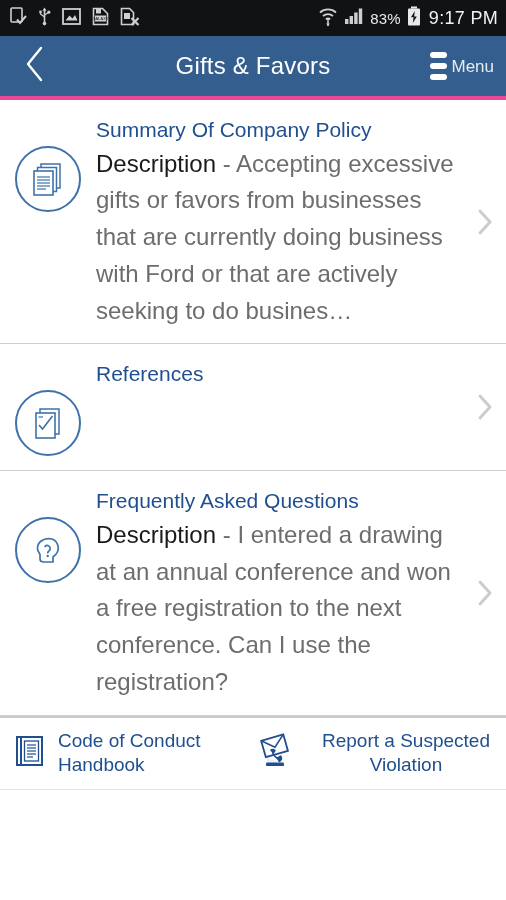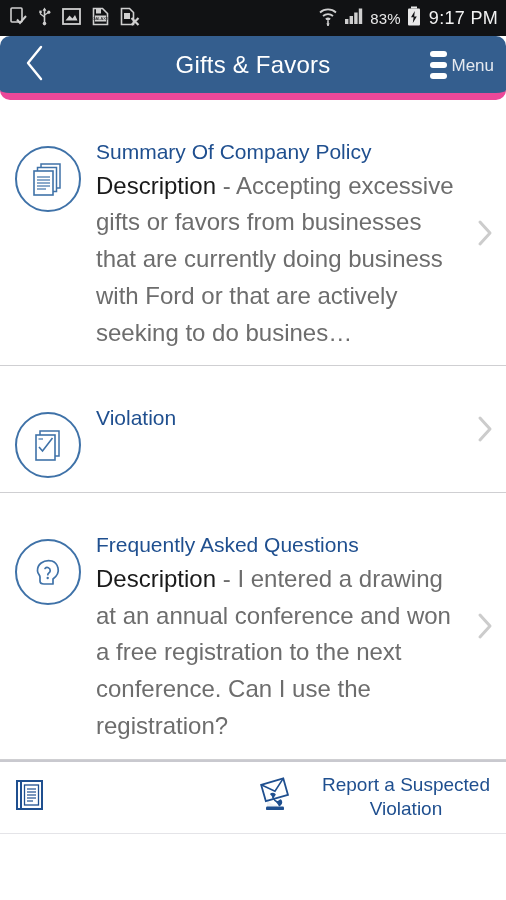--- a/index.html
+++ b/index.html
@@ -21,22 +21,21 @@
   .sb-left { gap:11px; }
   .sb-right { gap:6px; }
   .sb-ico { display:block; }
   .sb-text { color:#e9e9e9; font-size:15px; letter-spacing:.2px; }
   .sb-clock { color:#f2f2f2; font-size:18px; letter-spacing:.3px; margin-left:2px; }
 
   
   .header {
     flex:0 0 64px; height:64px; background:#345e8e;
     display:flex; align-items:center; position:relative;
-    border-bottom:7px solid #ec4899;
-    border-radius:10px;
+    border-bottom:4px solid #ec4899;
   }
   .back-btn {
     width:70px; height:64px; display:flex; align-items:center; justify-content:center;
     cursor:pointer;
   }
   .header-title {
     position:absolute; left:0; right:0; text-align:center;
     color:#ffffff; font-size:24px; font-weight:400; pointer-events:none;
     letter-spacing:.2px;
   }
@@ -57,21 +56,21 @@
     cursor:pointer; background:#fff;
   }
   .row-icon {
     flex:0 0 96px; display:flex; justify-content:center;
     padding-top:30px;
   }
   .circle-icon {
     width:66px; height:66px; border-radius:50%;
     border:2px solid #3f72a8; display:flex; align-items:center; justify-content:center;
   }
-  .row-body { flex:1 1 auto; padding-right:40px;margin-top:22px; }
+  .row-body { flex:1 1 auto; padding-right:40px; }
   .row-title {
     color:#1f4f8f; font-size:21px; line-height:1.32; font-weight:400;
     margin-bottom:2px;
   }
   .row-desc { font-size:24px; line-height:1.53; color:#6d6d6d; }
   .row-desc .lbl { color:#1a1a1a; }
   .row-desc .dash { color:#6d6d6d; }
   .row-chev {
     position:absolute; right:12px; top:50%; transform:translateY(-50%);
     width:18px; height:30px;
@@ -225,21 +224,21 @@
         <div class="circle-icon">
           <svg width="38" height="38" viewBox="0 0 38 38">
             <rect x="11" y="5" width="19" height="25" fill="#ffffff" stroke="#3f72a8" stroke-width="1.5"></rect>
             <rect x="7" y="9" width="19" height="25" fill="#ffffff" stroke="#3f72a8" stroke-width="1.6"></rect>
             <path d="M10 21 L13.5 25 L23.5 12" fill="none" stroke="#3f72a8" stroke-width="1.6"></path>
             <path d="M9.5 13 H14" stroke="#3f72a8" stroke-width="1.2"></path>
           </svg>
         </div>
       </div>
       <div class="row-body">
-        <div class="row-title">Violation</div>
+        <div class="row-title">References</div>
       </div>
       <span class="row-chev">
         <svg width="18" height="30" viewBox="0 0 18 30">
             <path d="M4 4 L14 15 L4 26" fill="none" stroke="#cccccc" stroke-width="3" stroke-linecap="round" stroke-linejoin="round"></path>
           </svg>
       </span>
     </div>
 
     <div class="row">
       <div class="row-icon">
@@ -277,20 +276,21 @@
           <rect x="10.5" y="7" width="14" height="20" fill="none" stroke="#1f4f8f" stroke-width="1.3"></rect>
           <g stroke="#1f4f8f" stroke-width="1.2">
             <path d="M13 11 H22"></path>
               <path d="M13 14 H22"></path>
               <path d="M13 17 H22"></path>
               <path d="M13 20 H22"></path>
               <path d="M13 23 H19"></path>
           </g>
         </svg>
       </span>
+      <span class="bb-label">Code of Conduct Handbook</span>
     </div>
     <div class="bb-item second">
       <span class="bb-ico">
         <svg width="36" height="36" viewBox="0 0 36 36">
           <g transform="rotate(-16 18 16)">
             <rect x="6" y="4" width="23" height="17" fill="#ffffff" stroke="#1f4f8f" stroke-width="1.8"></rect>
             <path d="M6 4 L17.5 14 L29 4" fill="none" stroke="#1f4f8f" stroke-width="1.6"></path>
           </g>
           <path d="M9 18 C9 24 13 28 19 28 L19 31 L9 31 L9 28 Z" fill="#1f4f8f" opacity="0.08"></path>
           <path d="M12.5 17.5 a3 3 0 0 1 4.4 0 l-2 3 a9 9 0 0 0 4.6 4.6 l3 -2 a3 3 0 0 1 0 4.4 l-1.5 1.4" fill="#1f4f8f" stroke="#1f4f8f" stroke-width="1.6" stroke-linejoin="round"></path>

